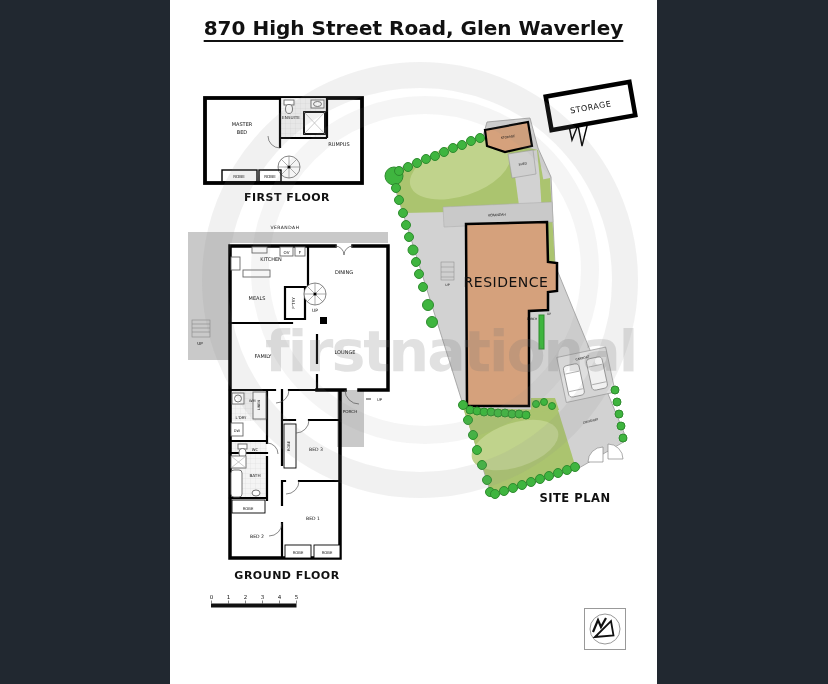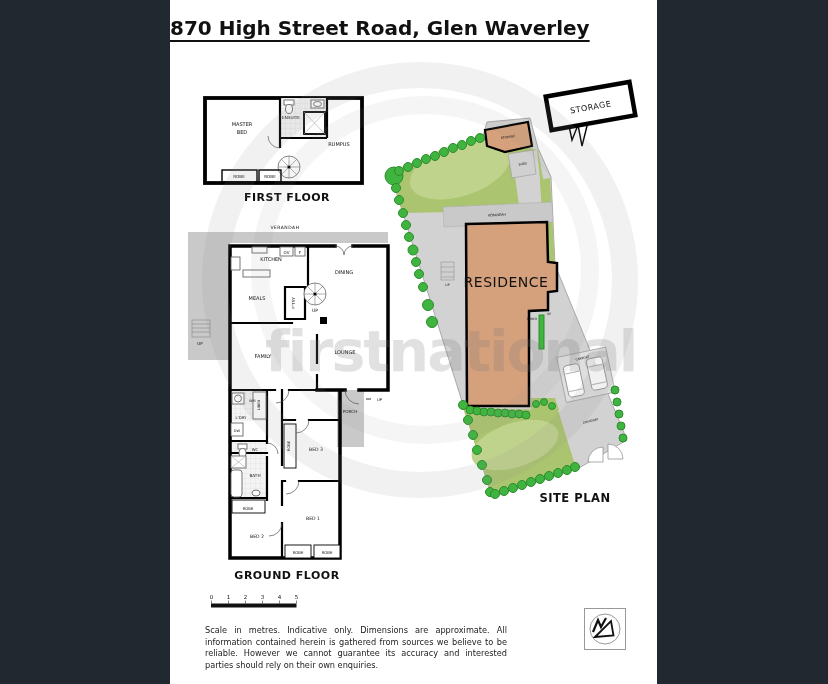--- a/index.html
+++ b/index.html
@@ -1,20 +1,20 @@
 <!DOCTYPE html>
 <html><head>
 <meta charset="utf-8">
 <style>
   html,body{margin:0;padding:0;background:#212830;}
   #screen{position:relative;width:828px;height:684px;background:#212830;overflow:hidden;
           font-family:"DejaVu Sans",sans-serif;}
   .page{position:absolute;left:170px;top:0;width:487px;height:684px;background:#ffffff;}
   .abs{position:absolute;}
-  .title-wrap{position:absolute;left:170px;top:16px;width:487px;}
+  .title-wrap{position:absolute;left:170px;top:16px;width:487px;text-align:center;}
   .title-text{font-size:20px;font-weight:bold;color:#111;
               text-decoration:underline;text-decoration-thickness:2px;text-underline-offset:5px;}
   svg text{font-family:"DejaVu Sans",sans-serif;fill:#111;}
   .cap{font-weight:bold;letter-spacing:.5px;}
   .tree{fill:#3fb53f;stroke:#2e8b2e;stroke-width:1;}
   .deck{fill:#c9c9c9;}
   .wm{position:absolute;color:rgba(120,120,120,0.22);font-weight:bold;white-space:nowrap;pointer-events:none;}
   .overlay{position:absolute;left:170px;top:0;width:487px;height:684px;overflow:hidden;pointer-events:none;}
   .disclaimer{position:absolute;left:205px;top:625px;width:302px;font-size:8.2px;line-height:1.42;
               text-align:justify;color:#222;}
@@ -295,21 +295,20 @@
       <text x="20.5" y="6">1</text>
       <text x="37.5" y="6">2</text>
       <text x="54.5" y="6">3</text>
       <text x="71.5" y="6">4</text>
       <text x="88.5" y="6">5</text>
     </g>
     <path d="M3.5,7.5 V10.5 M20.5,7.5 V10.5 M37.5,7.5 V10.5 M54.5,7.5 V10.5 M71.5,7.5 V10.5 M88.5,7.5 V10.5" stroke="#333" stroke-width="0.6"></path>
     <rect x="3" y="10.5" width="85.5" height="4" fill="#111"></rect>
   </svg>
 
-  <div class="disclaimer">Scale in metres. Indicative only. Dimensions are approximate.  All information contained herein is gathered from sources we believe to be reliable.  However we cannot guarantee its accuracy and interested parties should rely on their own enquiries.</div>
 
   <div class="logo-box">
     <svg width="40" height="40" viewBox="0 0 40 40">
       <circle cx="20" cy="20" r="15" fill="none" stroke="#999" stroke-width="1"></circle>
       <path d="M10,28 L28.5,26.5 L26,12 Z" fill="#fff" stroke="#111" stroke-width="1.8"></path>
       <polyline points="8,23 13,11 16,18 21,9" fill="none" stroke="#111" stroke-width="2.2"></polyline>
     </svg>
   </div>
 
   <div class="overlay">

